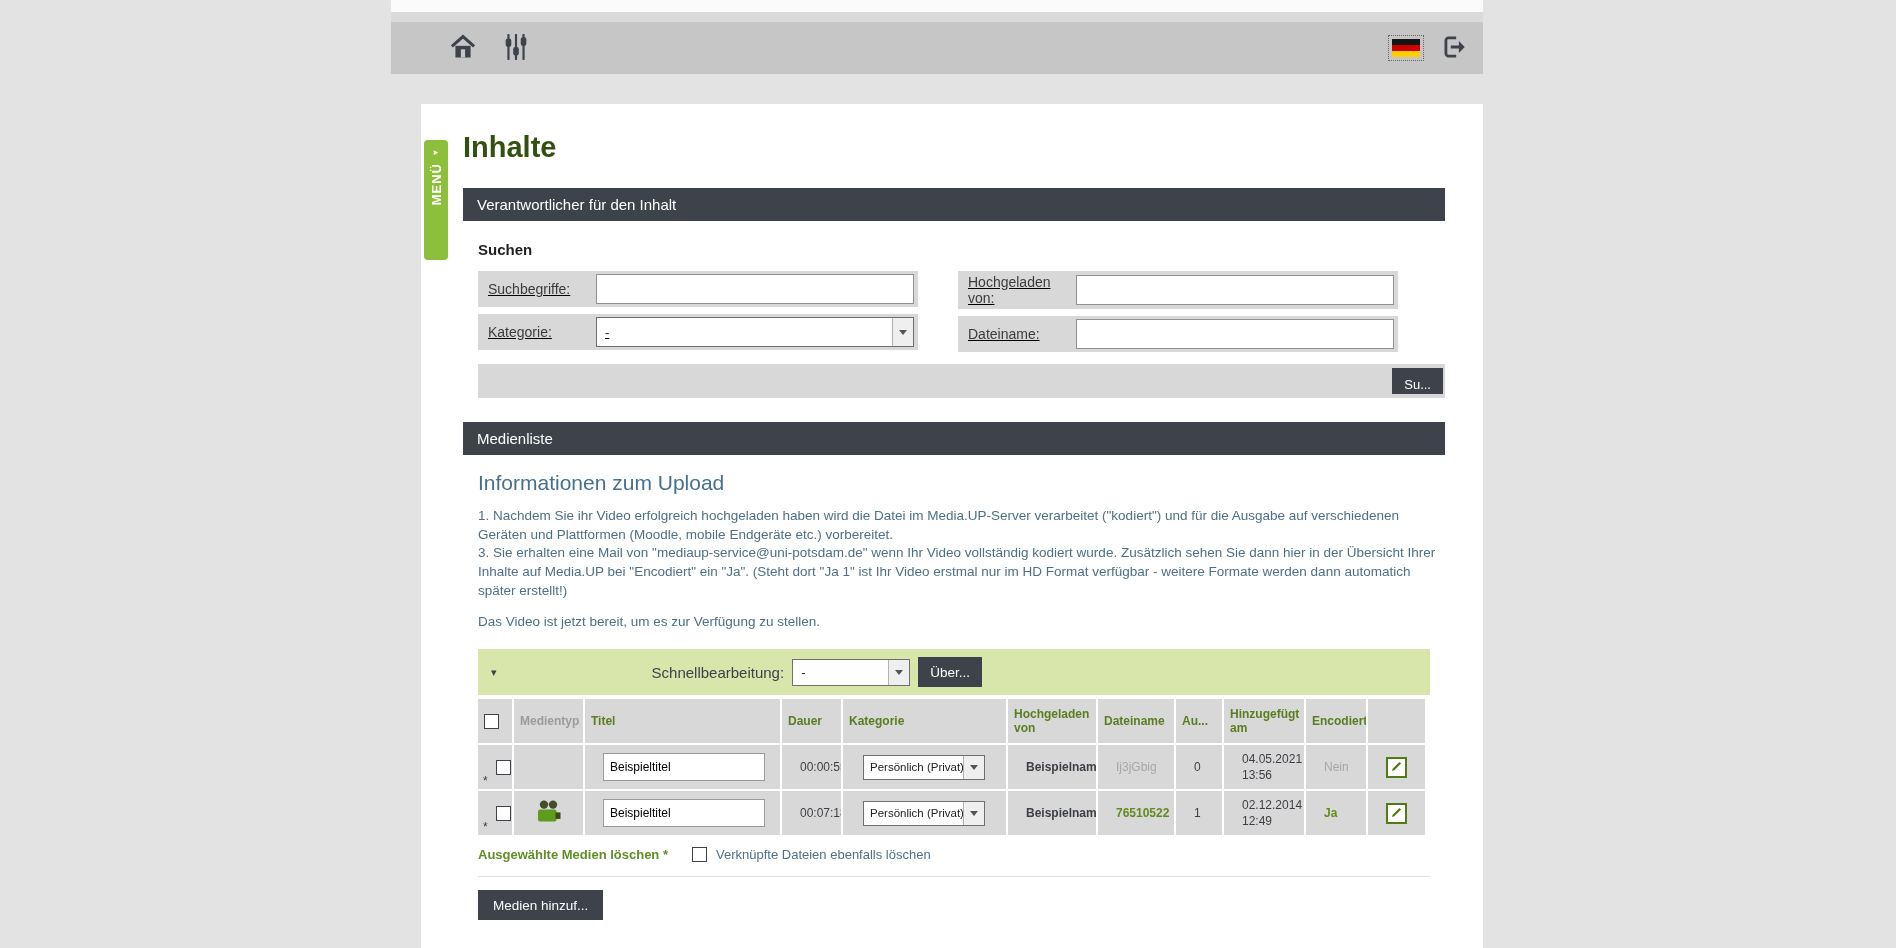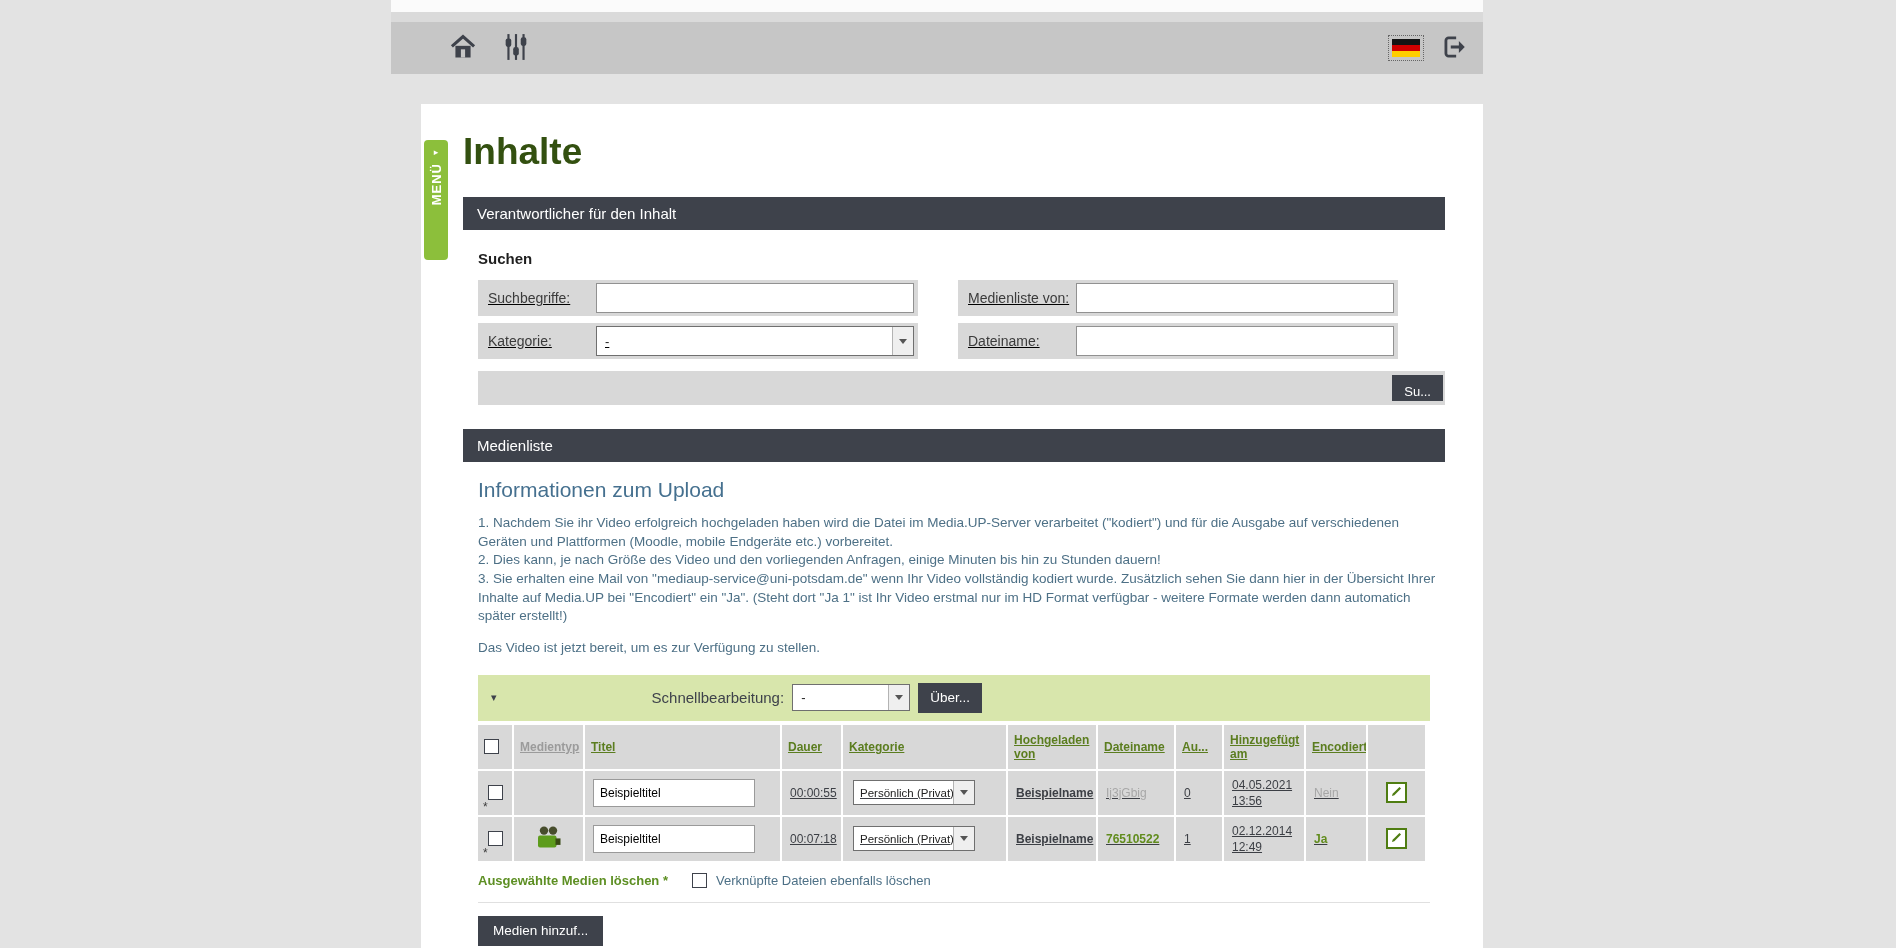--- a/index.html
+++ b/index.html
@@ -23,21 +23,21 @@
 
   
   .main{position:absolute;top:104px;left:0;width:1062px;height:844px;background:#ffffff;}
 
   
   .menu-tab{position:absolute;left:3px;top:36px;width:24px;height:120px;background:#8cbf3b;border-radius:4px;
     display:flex;flex-direction:column;align-items:center;cursor:pointer;}
   .menu-arrow{color:#fff;font-size:9px;margin-top:8px;line-height:1;}
   .menu-text{writing-mode:vertical-rl;transform:rotate(180deg);color:#fff;font-size:13px;font-weight:bold;letter-spacing:1px;margin-top:6px;}
 
-  h1.title{margin:0;padding:27px 40px 0 42px;font-size:37px;font-weight:bold;color:#335010;}
+  h1.title{margin:0;padding:27px 40px 0 42px;font-size:29px;font-weight:bold;color:#335010;}
   .darkbar{margin:24px 38px 0 42px;background:#3e424b;color:#fff;font-size:15px;padding:8px 14px;}
 
   .search-title{margin:20px 0 0 57px;font-size:15px;font-weight:bold;color:#1e1e1e;}
   .search-grid{margin:13px 0 0 57px;display:flex;gap:40px;text-decoration:underline;}
   .sg-col{width:440px;display:flex;flex-direction:column;gap:7px;}
   .frow{background:#d8d8d8;display:flex;align-items:center;min-height:34px;padding:3px 4px 3px 10px;box-sizing:border-box;}
   .frow .flabel{width:108px;flex:none;font-size:14px;color:#3b3b3b;line-height:1.15;}
   .frow input[type=text]{flex:1;height:28px;border:1px solid #919191;background:#fff;font-size:13px;padding:0 6px;min-width:0;}
   .fsel{background:#fff;border:1px solid #6f6f6f;display:flex;align-items:center;box-sizing:border-box;cursor:pointer;}
   .fsel .val{flex:1;padding-left:8px;font-size:13px;color:#222;white-space:nowrap;overflow:hidden;}
@@ -53,21 +53,21 @@
   .paras{margin:12px 36px 0 57px;width:969px;font-size:13.5px;line-height:1.38;color:#4d7086;}
   .ready{margin:14px 36px 0 57px;width:969px;font-size:13.5px;color:#4d7086;}
 
   .quickbar{margin:20px 0 0 57px;width:952px;height:46px;background:#d8e6ac;display:flex;align-items:center;box-sizing:border-box;}
   .qtri{margin-left:13px;font-size:11px;color:#3e424b;line-height:1;}
   .qlabel{margin-left:155px;font-size:15px;color:#3e424b;}
   .qsel{width:118px;height:27px;margin-left:8px;}
   .qbtn{margin-left:8px;height:30px;padding:1px 12px;font-size:13.5px;}
 
   table.media{margin:2px 0 0 55px;border-collapse:separate;border-spacing:2px;table-layout:fixed;width:951px;background:#fff;}
-  table.media th, table.media td{background:#d8d8d8;padding:2px 8px;vertical-align:middle;box-sizing:border-box;overflow:hidden;text-decoration:underline;}
+  table.media th, table.media td{background:#d8d8d8;padding:2px 18px;vertical-align:middle;box-sizing:border-box;overflow:hidden;}
   table.media th{height:44px;font-size:12px;text-align:left;padding-left:6px;}
   th.green-h{color:#5b7d1f;font-weight:bold;}
   th.muted-h{color:#9b9b9b;font-weight:bold;}
   th.kath, td.kat{background:#dcebbc;}
   table.media td{height:44px;font-size:12px;color:#3c3f45;}
   td.c-check, th.c-check{text-align:center;position:relative;}
   .cbx{appearance:none;-webkit-appearance:none;width:15px;height:15px;background:#fff;border:1px solid #3e424b;margin:0;vertical-align:middle;cursor:pointer;}
   .star{position:absolute;left:5px;bottom:1px;font-size:12px;color:#3c3c3c;}
   td.c-mt{text-align:center;}
   .title-input{width:148px;height:26px;border:1px solid #9a9a9a;font-size:12px;padding:0 6px;font-family:"Liberation Sans",sans-serif;}
@@ -162,41 +162,40 @@
             <div class="fsel">
               <span class="val">-</span>
               <span class="arrowbox">
                   <span class="caret"></span>
                 </span>
             </div>
           </div>
         </div>
         <div class="sg-col">
           <div class="frow">
-            <span class="flabel">Medienliste von:</span>
+            <span class="flabel">Hochgeladen von:</span>
             <input type="text" value="" style="">
           </div>
           <div class="frow">
             <span class="flabel">Dateiname:</span>
             <input type="text" value="" style="">
           </div>
         </div>
       </div>
 
       <div class="su-bar">
         <button class="dark-btn su-btn">Su...</button>
       </div>
 
       <div class="darkbar">Medienliste</div>
 
       <h2 class="info">Informationen zum Upload</h2>
 
       <div class="paras">
         <div>1. Nachdem Sie ihr Video erfolgreich hochgeladen haben wird die Datei im Media.UP-Server verarbeitet ("kodiert") und für die Ausgabe auf verschiedenen Geräten und Plattformen (Moodle, mobile Endgeräte etc.) vorbereitet.</div>
-        <div>2. Dies kann, je nach Größe des Video und den vorliegenden Anfragen, einige Minuten bis hin zu Stunden dauern!</div>
         <div>3. Sie erhalten eine Mail von "mediaup-service@uni-potsdam.de" wenn Ihr Video vollständig kodiert wurde. Zusätzlich sehen Sie dann hier in der Übersicht Ihrer Inhalte auf Media.UP bei "Encodiert" ein "Ja". (Steht dort "Ja 1" ist Ihr Video erstmal nur im HD Format verfügbar - weitere Formate werden dann automatich später erstellt!)</div>
       </div>
       <p class="ready">Das Video ist jetzt bereit, um es zur Verfügung zu stellen.</p>
 
       <div class="quickbar">
         <span class="qtri">▾</span>
         <span class="qlabel">Schnellbearbeitung:</span>
         <div class="fsel qsel">
           <span class="val">-</span>
           <span class="arrowbox">

